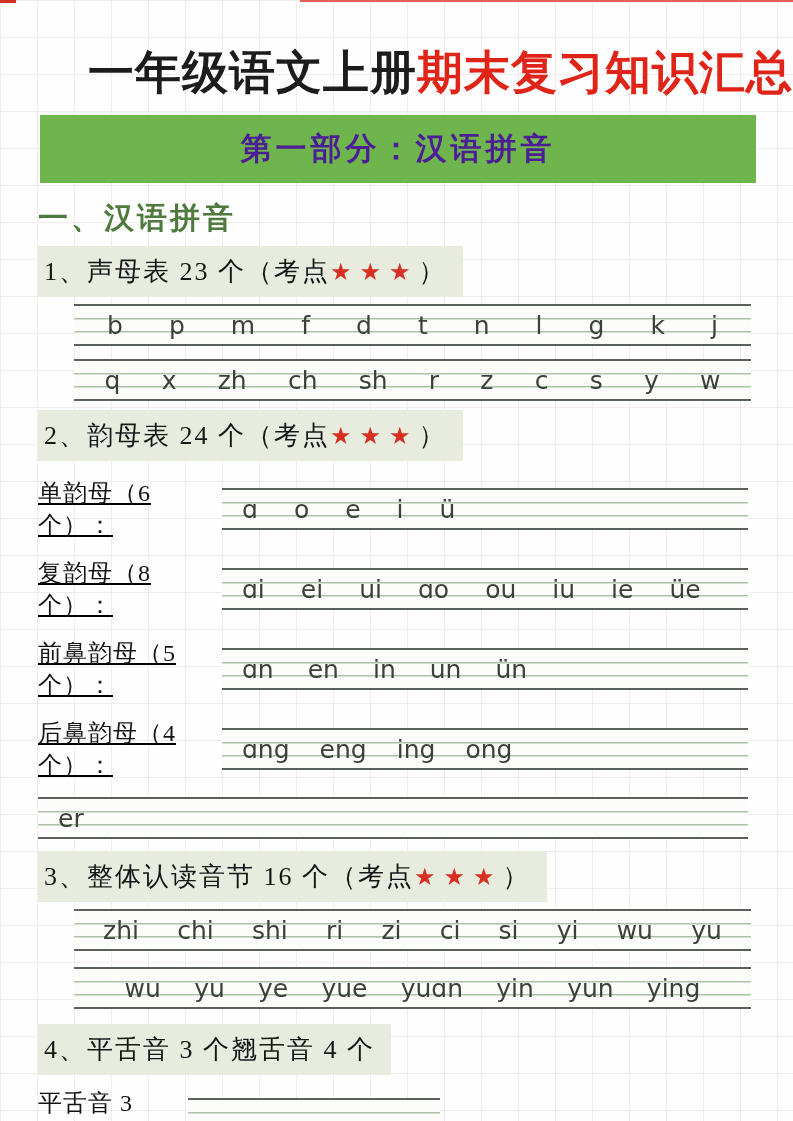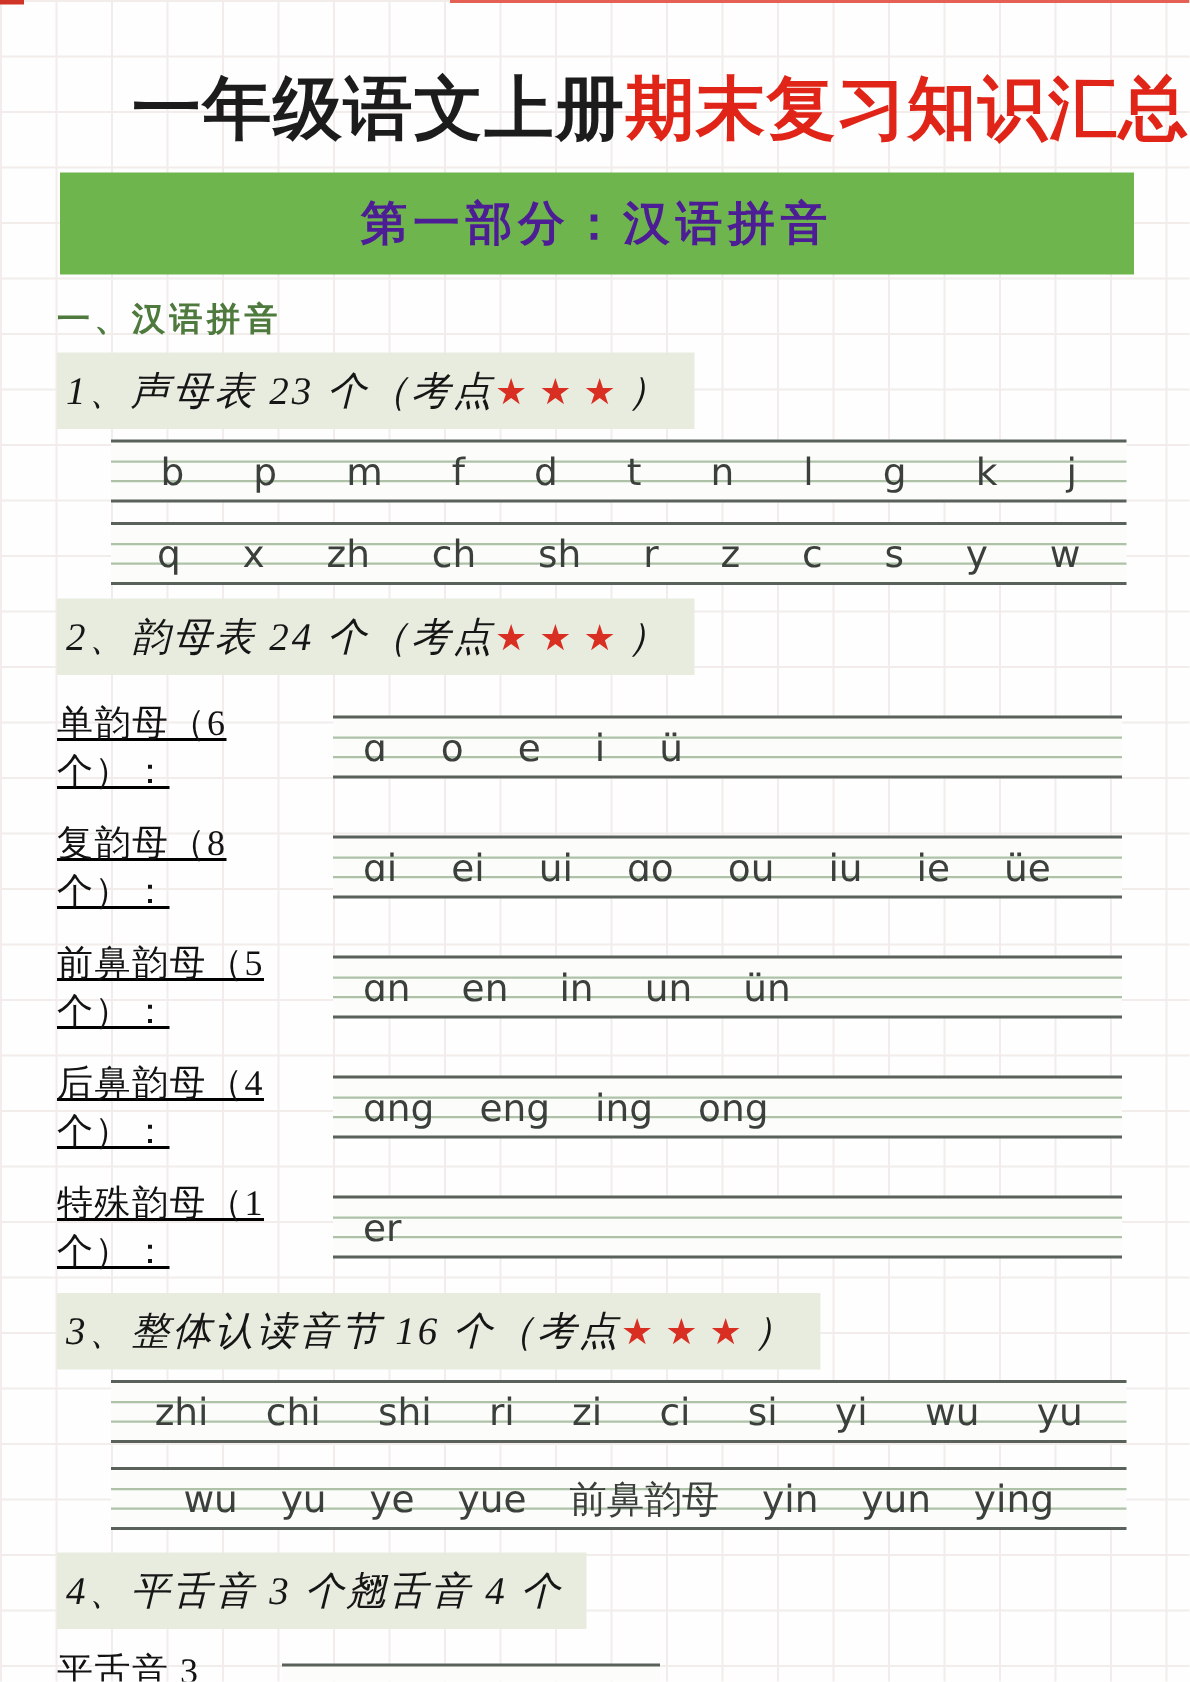--- a/index.html
+++ b/index.html
@@ -27,27 +27,27 @@
 
   
   .banner{
     margin:13px 37px 0 40px;height:68px;
     background:var(--c-banner_green,#6fb54e);
     display:flex;align-items:center;justify-content:center;
     color:#4c1d95;font-size:31px;font-weight:bold;letter-spacing:4px;
   }
 
   
-  .section-green{margin:15px 0 0 38px;font-size:22px;font-weight:bold;color:var(--c-section_green,#4f7a3e);letter-spacing:3px;}
+  .section-green{margin:15px 0 0 38px;font-size:30px;font-weight:bold;color:var(--c-section_green,#4f7a3e);letter-spacing:3px;}
 
   
   .subhead-wrap{margin-left:38px;margin-top:7px;}
   .subhead{
     display:inline-block;background:var(--c-highlight_green,#e7ecdf);
-    font-size:26px;color:#161616;padding:8px 16px 8px 6px;letter-spacing:2px;font-style:italic;
+    font-size:26px;color:#161616;padding:8px 16px 8px 6px;letter-spacing:2px;
   }
   .subhead .stars{color:var(--c-star_red,#d92f22);letter-spacing:8px;font-family:"DejaVu Sans",sans-serif;font-size:24px;}
 
   
   .staff{
     position:relative;height:42px;box-sizing:border-box;
     border-top:2px solid var(--c-staff_dark_line,#59615a);
     border-bottom:2px solid var(--c-staff_dark_line,#59615a);
     background-color:#fcfdfa;
     background-image:
@@ -180,21 +180,20 @@
     <div class="staff">
       <div class="letters left-align" style="gap:30px;">
           <span>ɑng</span>
           <span>eng</span>
           <span>ing</span>
           <span>ong</span>
         </div>
     </div>
   </div>
   <div class="labeled-row">
-    <span class="row-label">特殊韵母（1个）：</span>
     <div class="staff">
       <div class="letters left-align">
           <span>er</span>
         </div>
     </div>
   </div>
 
   <div class="subhead-wrap" style="margin-top:12px;">
     <span class="subhead"><span>3、整体认读音节 16 个（考点</span><span class="stars">★★★</span><span>）</span></span>
   </div>
@@ -211,21 +210,21 @@
         <span>wu</span>
         <span>yu</span>
       </div>
   </div>
   <div class="staff full-staff" style="margin-top:16px;">
     <div class="letters spread-wide">
         <span>wu</span>
         <span>yu</span>
         <span>ye</span>
         <span>yue</span>
-        <span>前鼻韵母</span>
+        <span>yuɑn</span>
         <span>yin</span>
         <span>yun</span>
         <span>ying</span>
       </div>
   </div>
 
   <div class="subhead-wrap" style="margin-top:15px;">
     <span class="subhead"><span>4、平舌音 3 个翘舌音 4 个</span></span>
   </div>
   <div class="tongue-row">

